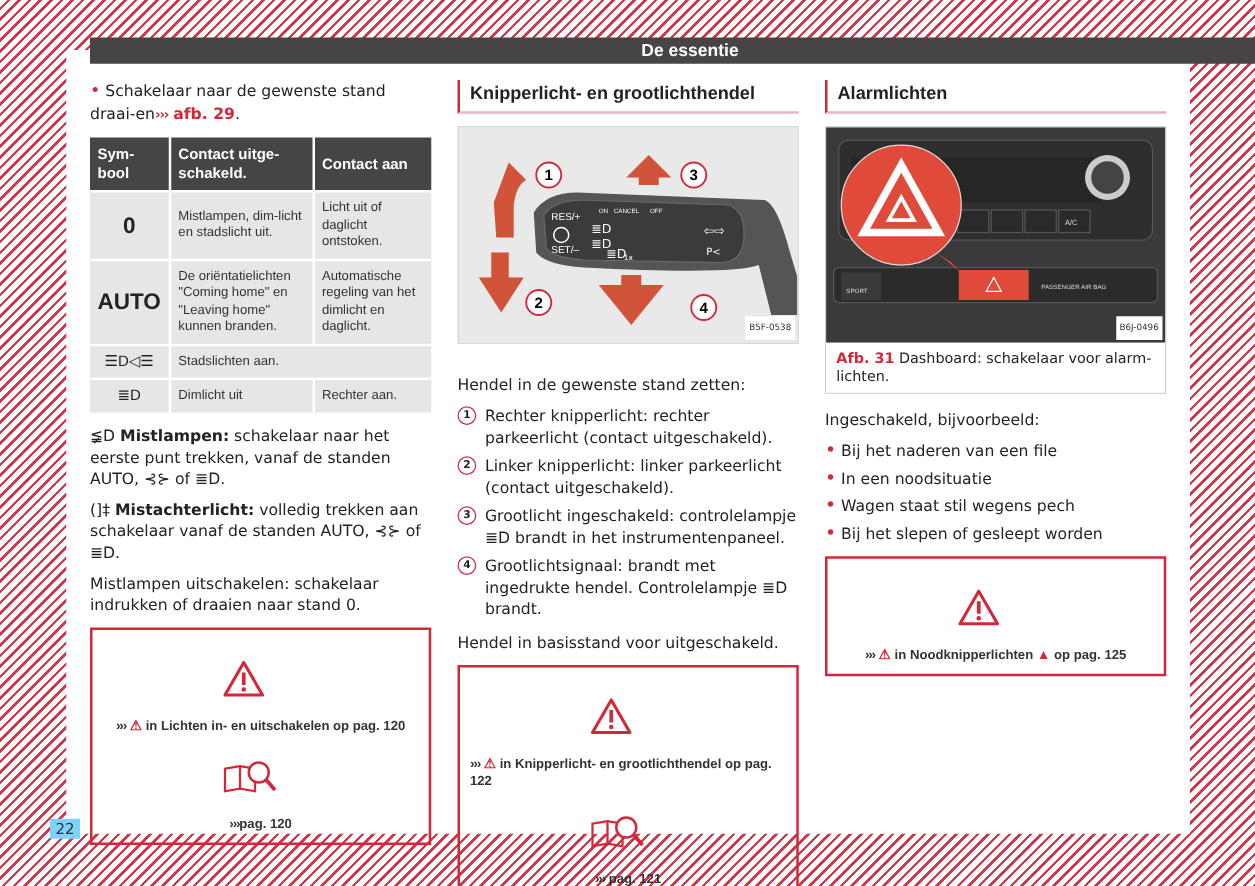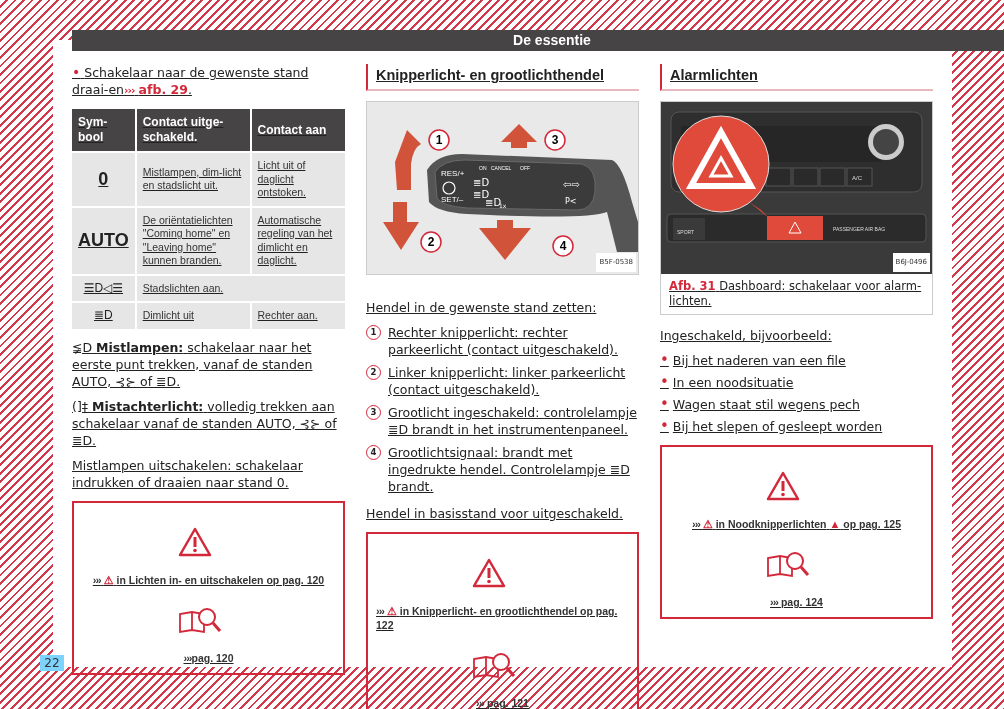--- a/index.html
+++ b/index.html
@@ -5,21 +5,21 @@
   html,body{margin:0;padding:0;}
   body{
     width:1004px;height:709px;position:relative;overflow:hidden;
     background:repeating-linear-gradient(135deg,#ffffff 0px,#ffffff 4px,#d2374a 4px,#d2374a 6px);
     font-family:"DejaVu Sans", sans-serif;color:#222;
   }
   .page{position:absolute;left:53px;top:40px;width:899px;height:627px;background:#fff;}
   .topbar{position:absolute;left:72px;top:30px;width:960px;height:21px;background:#464444;color:#fff;
     font-family:"Liberation Sans", sans-serif;font-weight:bold;font-size:14px;text-align:center;line-height:21px;}
   .pagenum{position:absolute;left:40px;top:655px;width:24px;height:16px;background:#7dd3fc;font-size:12px;color:#333;text-align:center;line-height:16px;}
-  .col{position:absolute;top:64px;font-size:12.5px;line-height:17px;text-decoration:underline;}
+  .col{position:absolute;top:64px;font-size:12.5px;line-height:17px;}
   .col1{left:72px;width:273px;}
   .col2{left:366px;width:273px;}
   .col3{left:660px;width:273px;}
   .red{color:#d2283a;font-weight:bold;}
   .dot{color:#d2283a;font-size:14px;}
   .arr{font-weight:bold;font-size:11px;letter-spacing:-1px;}
   p{margin:0 0 8px 0;}
   table.sym{border-collapse:separate;border-spacing:2px;width:277px;margin-left:-2px;margin-top:8px;font-family:"Liberation Sans", sans-serif;}
   table.sym th{background:#464444;color:#fff;font-size:12px;text-align:left;padding:4px 6px;font-weight:bold;line-height:15px;height:34px;}
   table.sym td{background:#e6e6e6;font-size:10.5px;line-height:13.5px;padding:6px 6px;vertical-align:middle;color:#333;}
@@ -258,27 +258,14 @@
           </svg>
       </div>
       <div class="ntext">
         <span class="arr">›››</span>
         <span class="tri-s">⚠</span>
         <span>in Noodknipperlichten</span>
         <span class="tri-s">▲</span>
         <span>op pag. 125</span>
       </div>
     </div>
-    <div class="nrow">
-      <div class="nicon">
-        <svg width="44" height="28" viewBox="0 0 44 28">
-            <path d="M2 8 L2 26 L14 24 L26 26 L26 8 L14 6 Z M14 6 L14 24" fill="none" stroke="#d2283a" stroke-width="1.8"></path>
-            <circle cx="29" cy="11" r="8" fill="#fff" stroke="#d2283a" stroke-width="2"></circle>
-            <line x1="35" y1="17" x2="42" y2="25" stroke="#d2283a" stroke-width="3"></line>
-          </svg>
-      </div>
-      <div class="ntext">
-        <span class="arr">›››</span>
-        <span>pag. 124</span>
-      </div>
-    </div>
   </div>
 </div>
 
 </body></html>

